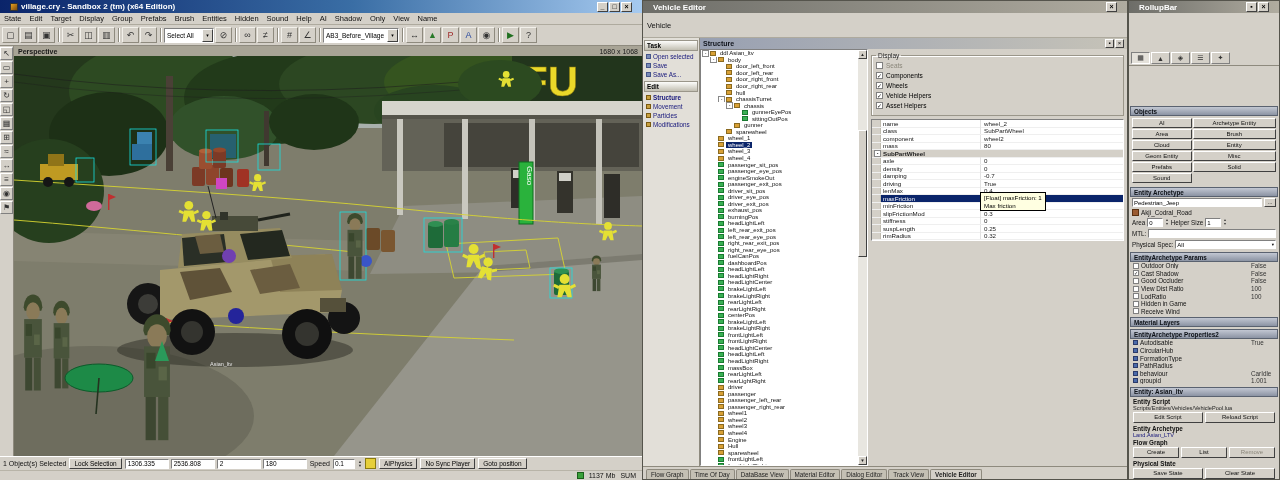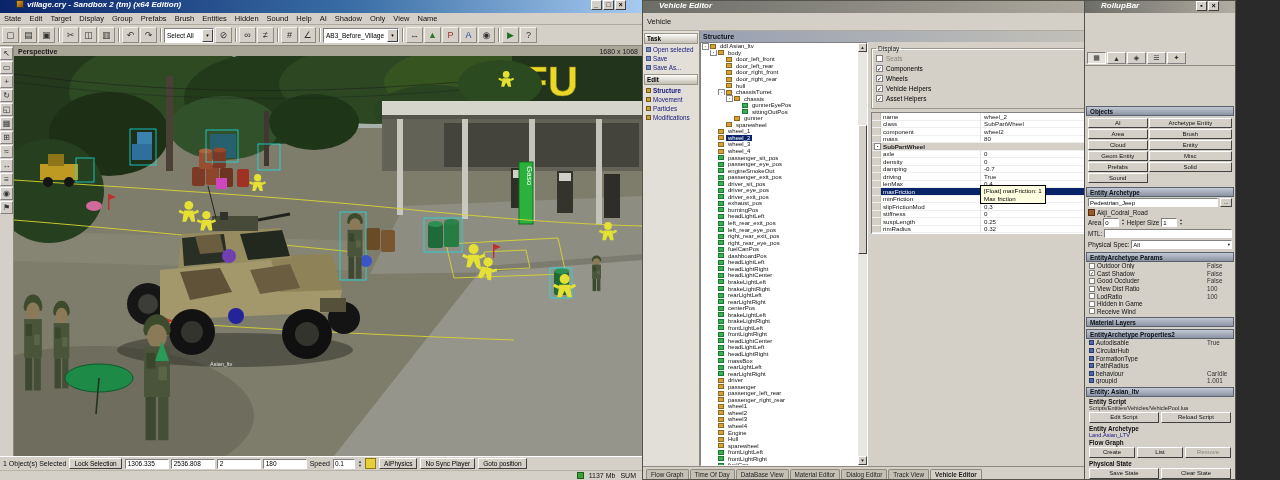--- a/index.html
+++ b/index.html
@@ -1,20 +1,20 @@
 <!DOCTYPE html>
 <html><head>
 <meta charset="utf-8">
 <style>
   *{margin:0;padding:0;box-sizing:border-box;font-family:"Liberation Sans",sans-serif;}
   html,body{width:1280px;height:480px;overflow:hidden;background:#2a2a2a;}
   #root{position:relative;width:1280px;height:480px;}
   .win{position:absolute;top:0;height:480px;background:#d4d0c8;}
   
-  .titlebar{height:13px;display:flex;padding:0 16px;font-size:8px;font-weight:bold;gap:3px;font-style:italic;}
+  .titlebar{height:13px;display:flex;align-items:center;padding:0 10px;font-size:8px;font-weight:bold;gap:3px;}
   .titlebar-blue{background:linear-gradient(90deg,#0a246a,#3a6ea5 55%,#a6caf0);color:#fff;}
   .titlebar-gray{background:linear-gradient(90deg,#6d6d68,#b0aca0);color:#fff;}
   .title-text{flex:1;white-space:nowrap;overflow:hidden;}
   .app-icon{width:8px;height:8px;background:linear-gradient(135deg,#e8a020,#7a4a10);border:1px solid #333;flex:none;}
   .winbtns{display:flex;gap:1px;}
   .wbtn{width:11px;height:10px;font-size:7px;line-height:8px;text-align:center;color:#000;font-weight:bold;
         border:1px solid;border-color:#fff #404040 #404040 #fff;background:#d4d0c8;}
   
   .menubar{height:12px;display:flex;align-items:center;background:#d4d0c8;font-size:7.5px;border-bottom:1px solid #aeaa9e;}
   .menu-item{padding:0 4px;color:#111;}
@@ -43,21 +43,21 @@
   .sb-btn{height:11px;padding:0 4px;font-size:6.5px;display:inline-flex;align-items:center;
           border:1px solid;border-color:#fff #404040 #404040 #fff;background:#d4d0c8;white-space:nowrap;}
   .coord-field{width:44px;height:10px;font-size:6.5px;display:inline-flex;align-items:center;padding:0 2px;
           border:1px solid;border-color:#808080 #fff #fff #808080;background:#fff;}
   .sb-input{width:22px;height:10px;font-size:6.5px;border:1px solid;border-color:#808080 #fff #fff #808080;padding:0 1px;}
   .sb-spin{display:inline-flex;flex-direction:column;font-size:4px;line-height:4px;color:#333;}
   .sb-ico{width:11px;height:11px;background:#e6cf3a;border:1px solid #8a7a10;flex:none;}
   .mem-chip{width:7px;height:7px;background:#3aa03a;border:1px solid #1a601a;}
   
   .vehicle-editor{left:642px;width:486px;border:1px solid #55544c;display:flex;flex-direction:column;}
-  .ve-menubar{height:18px;display:flex;align-items:center;font-size:7.5px;border-bottom:1px solid #aeaa9e;background:#d4d0c8;}
+  .ve-menubar{height:25px;display:flex;align-items:center;font-size:7.5px;border-bottom:1px solid #aeaa9e;background:#d4d0c8;}
   .ve-body{flex:1;display:flex;min-height:0;}
   .task-panel{width:57px;background:#e2dfd8;border-right:1px solid #8e8a7e;font-size:6.3px;flex:none;}
   .task-header{background:linear-gradient(#fdfdfb,#c2bfb2);border:1px solid #9a968a;margin:2px 1px 1px;padding:1px 2px;font-weight:bold;}
   .task-item{padding:1px 1px 1px 3px;display:flex;align-items:center;gap:2px;color:#15157a;white-space:nowrap;overflow:hidden;}
   .task-item.active{font-weight:bold;}
   .task-ico{width:5px;height:5px;background:#7a8cb8;border:1px solid #46558a;flex:none;}
   .task-ico.edit{background:#c8a040;border-color:#7a5a10;}
   .ve-main{flex:1;display:flex;flex-direction:column;min-width:0;}
   .pane-caption{height:11px;background:linear-gradient(90deg,#98a0b2,#c6c3b8);display:flex;align-items:center;
                 justify-content:space-between;font-size:7px;font-weight:bold;padding:0 3px;color:#10141c;flex:none;}
@@ -91,21 +91,21 @@
   .pg-row.sel{background:#0a246a;}
   .pg-row.sel .pg-label,.pg-row.sel .pg-value{color:#fff;}
   .pg-row.cat{background:#d4d0c8;font-weight:bold;}
   .pg-exp{width:7px;height:7px;border:1px solid #888;background:#fff;font-size:5px;line-height:5px;text-align:center;margin:0 2px;flex:none;}
   .pg-cat{color:#222;}
   .tooltip{position:absolute;top:143px;left:112px;background:#ffffe1;border:1px solid #000;font-size:6.2px;padding:1px 3px;z-index:9;color:#000;line-height:7.5px;}
   .ve-tabs{height:13px;background:#d4d0c8;border-top:1px solid #8e8a7e;display:flex;align-items:flex-end;gap:1px;padding:1px 3px 0;font-size:6.3px;flex:none;}
   .ve-tab{padding:1px 4px;border:1px solid #8e8a7e;border-bottom:none;border-radius:2px 2px 0 0;background:#c4c0b4;color:#222;white-space:nowrap;}
   .ve-tab.active{background:#d4d0c8;font-weight:bold;}
   
-  .rollupbar{left:1084px;width:152px;border:1px solid #55544c;display:flex;flex-direction:column;font-size:6.3px;gap:38px;}
+  .rollupbar{left:1128px;width:152px;border:1px solid #55544c;display:flex;flex-direction:column;font-size:6.3px;gap:38px;}
   .rb-tabs{height:15px;display:flex;gap:1px;padding:1px 2px;border-bottom:1px solid #8e8a7e;align-items:center;flex:none;}
   .rb-tab{width:19px;height:12px;display:inline-flex;align-items:center;justify-content:center;font-size:7px;color:#333;
           border:1px solid;border-color:#fff #808080 #808080 #fff;background:#d4d0c8;}
   .rb-tab.active{border-color:#808080 #fff #fff #808080;background:#e4e1da;}
   .rb-scroll{flex:1;overflow:hidden;padding:0 1px;}
   .rollup-header{height:10px;background:linear-gradient(#c2c7d2,#8b93a3);border:1px solid #5a6270;color:#0c1016;font-weight:bold;
                  display:flex;align-items:center;padding:0 3px;margin-top:2px;}
   .obj-grid{display:grid;grid-template-columns:1fr 1.4fr;gap:1px;padding:2px 2px;}
   .obj-btn{height:10px;display:flex;align-items:center;justify-content:center;font-size:6px;white-space:nowrap;overflow:hidden;
            border:1px solid;border-color:#fff #404040 #404040 #fff;background:#d4d0c8;color:#111;}

